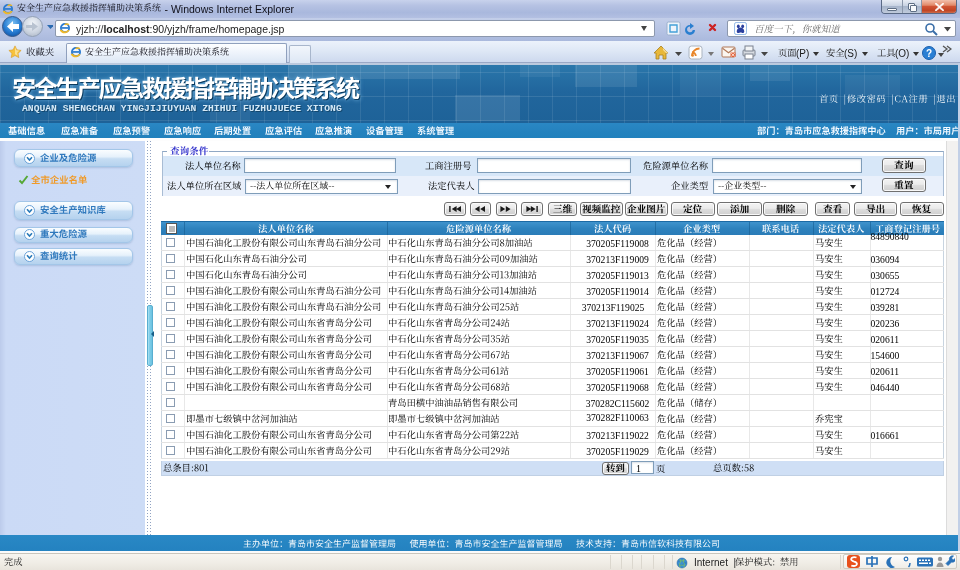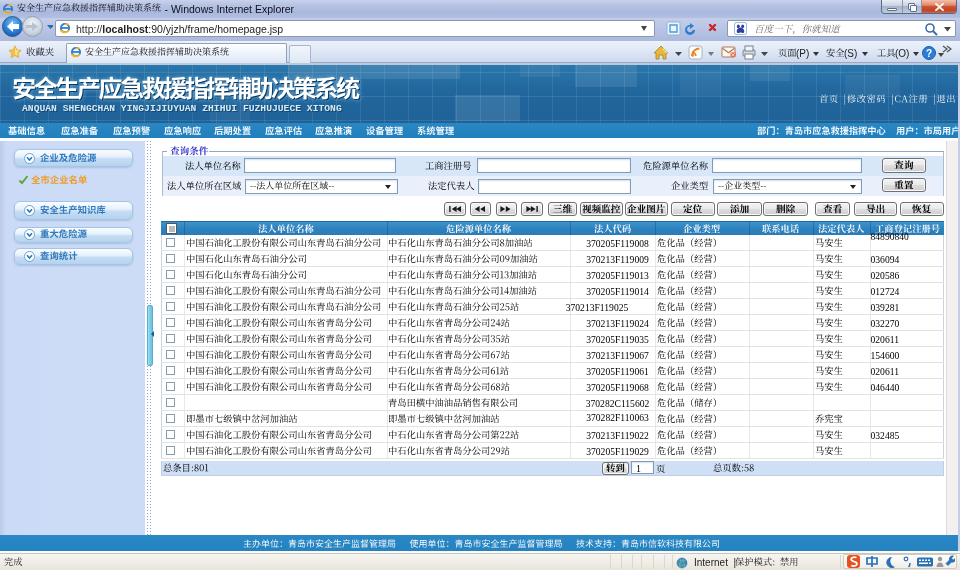--- a/index.html
+++ b/index.html
@@ -74,21 +74,21 @@
   </svg>
 <div style="position:absolute;left:55px;top:20px;width:600px;height:17px;background:#fff;border:1px solid #8c98ad;border-radius:2px"></div>
 <svg width="12" height="12" viewBox="0 0 24 24" style="position:absolute;left:59px;top:22px">
 <path d="M12 3a9 9 0 1 0 8.6 6.3L6.5 9.3a6 6 0 0 1 11.2-1.4l3.9-.1A9 9 0 0 0 12 3z" fill="#2f7fd4" opacity="0"></path>
 <circle cx="12" cy="12" r="8.2" fill="none" stroke="#2a7ad0" stroke-width="3.6"></circle>
 <rect x="5" y="10.2" width="14" height="3.4" fill="#2a7ad0"></rect>
 <rect x="16" y="13.6" width="6" height="5" fill="#b8c5e0" opacity="0"></rect>
 <path d="M20.5 4.5c-2.5-2.8-7.5-2-10.5 0l2.5 1.8c2.5-1.3 5-1.4 6.5 0z" fill="#f0b828"></path>
 <path d="M1.5 16.5c2 4.5 7 7 11.5 6 3.8-.8 6.5-3 8-6.5l-3.2.1c-2.8 3.4-8.3 4.4-13.2-1z" fill="#f0b828"></path>
 </svg>
-<div style="position:absolute;left:76px;top:22.5px;font:10.5px 'Liberation Sans';color:#222"><span style="color:#333">http://</span><b>localhost</b>:90/yjzh/frame/homepage.jsp</div>
+<div style="position:absolute;left:76px;top:22.5px;font:10.5px 'Liberation Sans';color:#222"><span style="color:#333">yjzh://</span><b>localhost</b>:90/yjzh/frame/homepage.jsp</div>
 <div style="position:absolute;left:641px;top:26px;width:0;height:0;border:3.5px solid transparent;border-top:5px solid #444;"></div>
 <svg width="62" height="18" viewBox="0 0 62 18" style="position:absolute;left:666px;top:20px">
 <rect x="1" y="2" width="13" height="13" rx="1.5" fill="#eef4fb" stroke="#9ab0cc"></rect>
     <path d="M4 5h7v7H4z" fill="none" stroke="#44a0d8" stroke-width="1.4"></path>
 <path d="M24 5a5 5 0 1 0 5 5h-2.2a2.9 2.9 0 1 1-2.8-3.6V9l4-3-4-3z" fill="#2a7fd0"></path>
 <path d="M44 4l5 5m0-5l-5 5" stroke="#cc2222" stroke-width="2.4" stroke-linecap="round" transform="translate(0,1)"></path>
   </svg>
 <div style="position:absolute;left:727px;top:20px;width:229px;height:17px;background:#fff;border:1px solid #8c98ad;border-radius:2px"></div>
 <svg width="13" height="13" viewBox="0 0 24 24" style="position:absolute;left:734px;top:22px">
 <rect x="1" y="1" width="22" height="22" rx="3" fill="#fff" stroke="#3a7fd0"></rect>
@@ -932,21 +932,21 @@
       <use href="#g204" x="6000"></use>
     </svg>
   </div>
 <div style="position:absolute;left:815px;top:270.2px;">
     <svg class="tx " style="width:27.9px;height:9.3px;" viewBox="0 -880 3000 1000" fill="#000">
       <use href="#g205" x="0"></use>
       <use href="#g0" x="1000"></use>
       <use href="#g2" x="2000"></use>
     </svg>
   </div>
-<div style="position:absolute;left:870.5px;top:270.2px;font:9.6px 'Liberation Serif';color:#000">020586</div>
+<div style="position:absolute;left:870.5px;top:270.2px;font:9.6px 'Liberation Serif';color:#000">030655</div>
 <div style="position:absolute;left:161px;top:298px;width:783px;height:1px;background:#e2e2e2"></div>
 <div style="position:absolute;left:184px;top:283px;width:1px;height:15px;background:#e8e8e8"></div>
 <div style="position:absolute;left:387px;top:283px;width:1px;height:15px;background:#e8e8e8"></div>
 <div style="position:absolute;left:570px;top:283px;width:1px;height:15px;background:#e8e8e8"></div>
 <div style="position:absolute;left:655px;top:283px;width:1px;height:15px;background:#e8e8e8"></div>
 <div style="position:absolute;left:749px;top:283px;width:1px;height:15px;background:#e8e8e8"></div>
 <div style="position:absolute;left:813px;top:283px;width:1px;height:15px;background:#e8e8e8"></div>
 <div style="position:absolute;left:870px;top:283px;width:1px;height:15px;background:#e8e8e8"></div>
 <div style="position:absolute;left:166px;top:286px;width:9px;height:9px;background:#fff;border:1px solid #8a9cb2"></div>
 <div style="position:absolute;left:185.5px;top:286.2px;">
@@ -1061,21 +1061,21 @@
       <use href="#g183" x="7000"></use>
       <use href="#g184" x="8000"></use>
       <use href="#g196" x="9000"></use>
       <use href="#g190" x="10000"></use>
       <use href="#g191" x="11000"></use>
       <use href="#g211" x="12000"></use>
       <use href="#g212" x="12558"></use>
       <use href="#g199" x="13116"></use>
     </svg>
   </div>
-<div style="position:absolute;left:597px;top:302.2px;transform:translateX(-50%);font:9.6px 'Liberation Serif';color:#000">370213F119025</div>
+<div style="position:absolute;left:613px;top:302.2px;transform:translateX(-50%);font:9.6px 'Liberation Serif';color:#000">370213F119025</div>
 <div style="position:absolute;left:657px;top:302.2px;">
     <svg class="tx " style="width:65.1px;height:9.3px;" viewBox="0 -880 7000 1000" fill="#000">
       <use href="#g119" x="0"></use>
       <use href="#g185" x="1000"></use>
       <use href="#g200" x="2000"></use>
       <use href="#g201" x="3000"></use>
       <use href="#g202" x="4000"></use>
       <use href="#g203" x="5000"></use>
       <use href="#g204" x="6000"></use>
     </svg>
@@ -1151,21 +1151,21 @@
       <use href="#g204" x="6000"></use>
     </svg>
   </div>
 <div style="position:absolute;left:815px;top:318.2px;">
     <svg class="tx " style="width:27.9px;height:9.3px;" viewBox="0 -880 3000 1000" fill="#000">
       <use href="#g205" x="0"></use>
       <use href="#g0" x="1000"></use>
       <use href="#g2" x="2000"></use>
     </svg>
   </div>
-<div style="position:absolute;left:870.5px;top:318.2px;font:9.6px 'Liberation Serif';color:#000">032270</div>
+<div style="position:absolute;left:870.5px;top:318.2px;font:9.6px 'Liberation Serif';color:#000">020236</div>
 <div style="position:absolute;left:161px;top:346px;width:783px;height:1px;background:#e2e2e2"></div>
 <div style="position:absolute;left:184px;top:331px;width:1px;height:15px;background:#e8e8e8"></div>
 <div style="position:absolute;left:387px;top:331px;width:1px;height:15px;background:#e8e8e8"></div>
 <div style="position:absolute;left:570px;top:331px;width:1px;height:15px;background:#e8e8e8"></div>
 <div style="position:absolute;left:655px;top:331px;width:1px;height:15px;background:#e8e8e8"></div>
 <div style="position:absolute;left:749px;top:331px;width:1px;height:15px;background:#e8e8e8"></div>
 <div style="position:absolute;left:813px;top:331px;width:1px;height:15px;background:#e8e8e8"></div>
 <div style="position:absolute;left:870px;top:331px;width:1px;height:15px;background:#e8e8e8"></div>
 <div style="position:absolute;left:166px;top:334px;width:9px;height:9px;background:#fff;border:1px solid #8a9cb2"></div>
 <div style="position:absolute;left:185.5px;top:334.2px;">
@@ -1606,21 +1606,21 @@
       <use href="#g204" x="6000"></use>
     </svg>
   </div>
 <div style="position:absolute;left:815px;top:430.2px;">
     <svg class="tx " style="width:27.9px;height:9.3px;" viewBox="0 -880 3000 1000" fill="#000">
       <use href="#g205" x="0"></use>
       <use href="#g0" x="1000"></use>
       <use href="#g2" x="2000"></use>
     </svg>
   </div>
-<div style="position:absolute;left:870.5px;top:430.2px;font:9.6px 'Liberation Serif';color:#000">032485</div>
+<div style="position:absolute;left:870.5px;top:430.2px;font:9.6px 'Liberation Serif';color:#000">016661</div>
 <div style="position:absolute;left:161px;top:458px;width:783px;height:1px;background:#e2e2e2"></div>
 <div style="position:absolute;left:184px;top:443px;width:1px;height:15px;background:#e8e8e8"></div>
 <div style="position:absolute;left:387px;top:443px;width:1px;height:15px;background:#e8e8e8"></div>
 <div style="position:absolute;left:570px;top:443px;width:1px;height:15px;background:#e8e8e8"></div>
 <div style="position:absolute;left:655px;top:443px;width:1px;height:15px;background:#e8e8e8"></div>
 <div style="position:absolute;left:749px;top:443px;width:1px;height:15px;background:#e8e8e8"></div>
 <div style="position:absolute;left:813px;top:443px;width:1px;height:15px;background:#e8e8e8"></div>
 <div style="position:absolute;left:870px;top:443px;width:1px;height:15px;background:#e8e8e8"></div>
 <div style="position:absolute;left:166px;top:446px;width:9px;height:9px;background:#fff;border:1px solid #8a9cb2"></div>
 <div style="position:absolute;left:185.5px;top:446.2px;">

